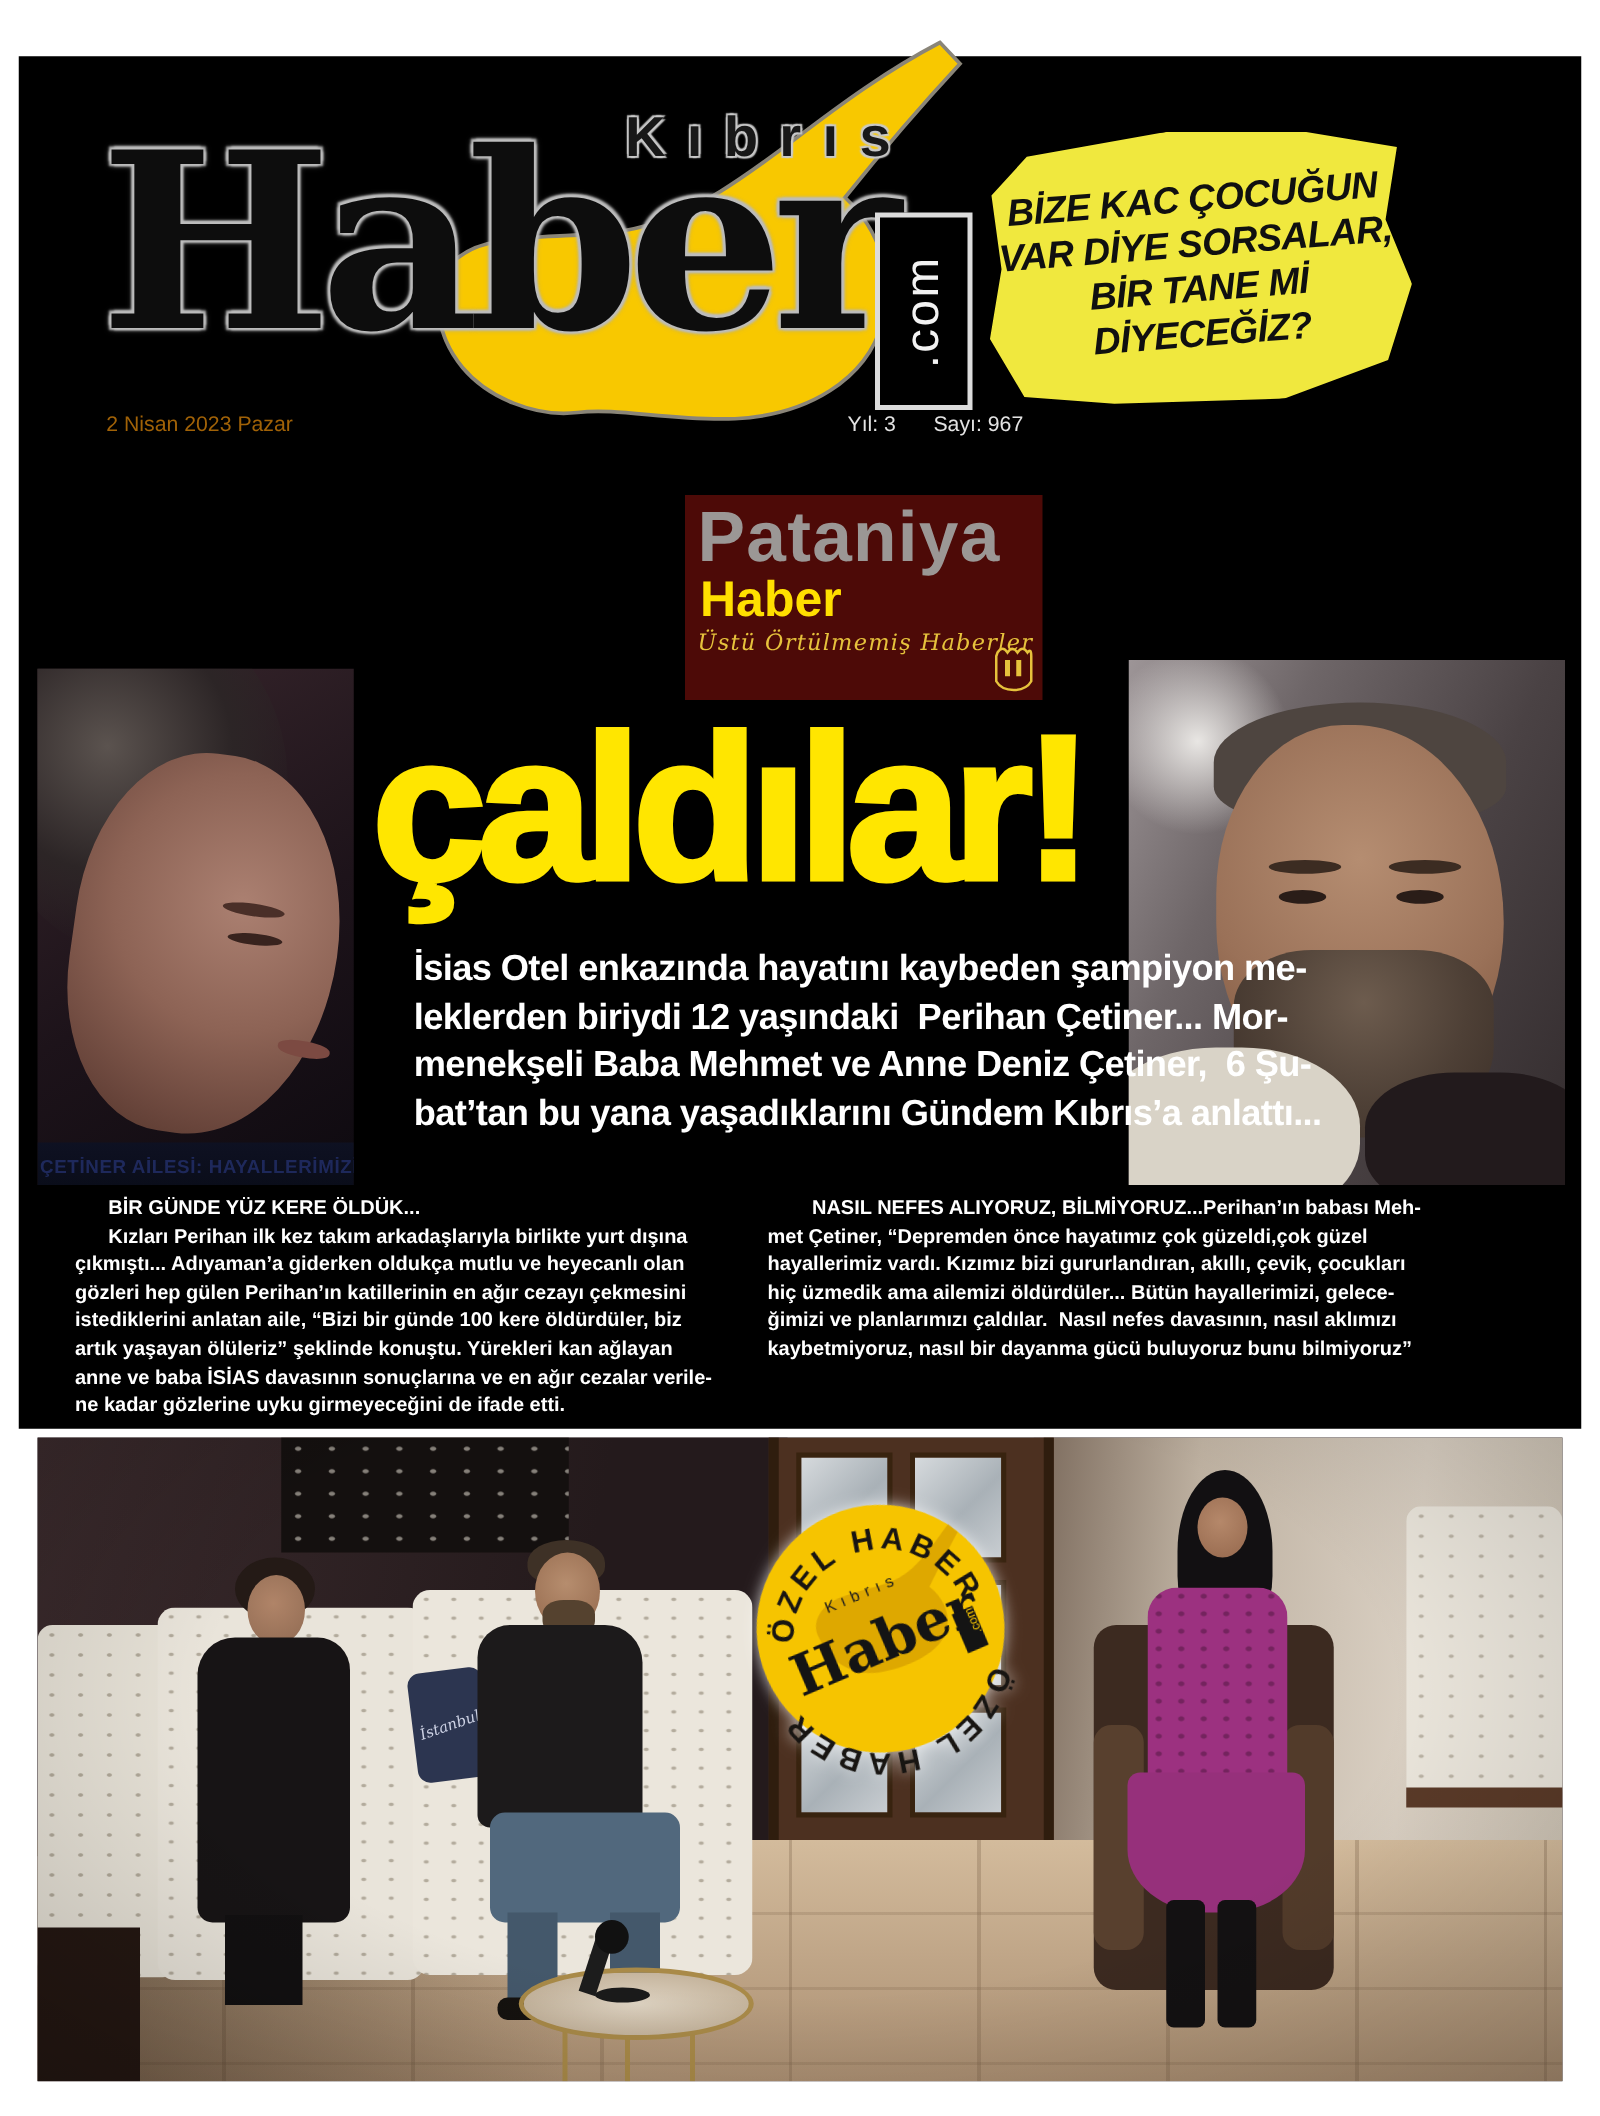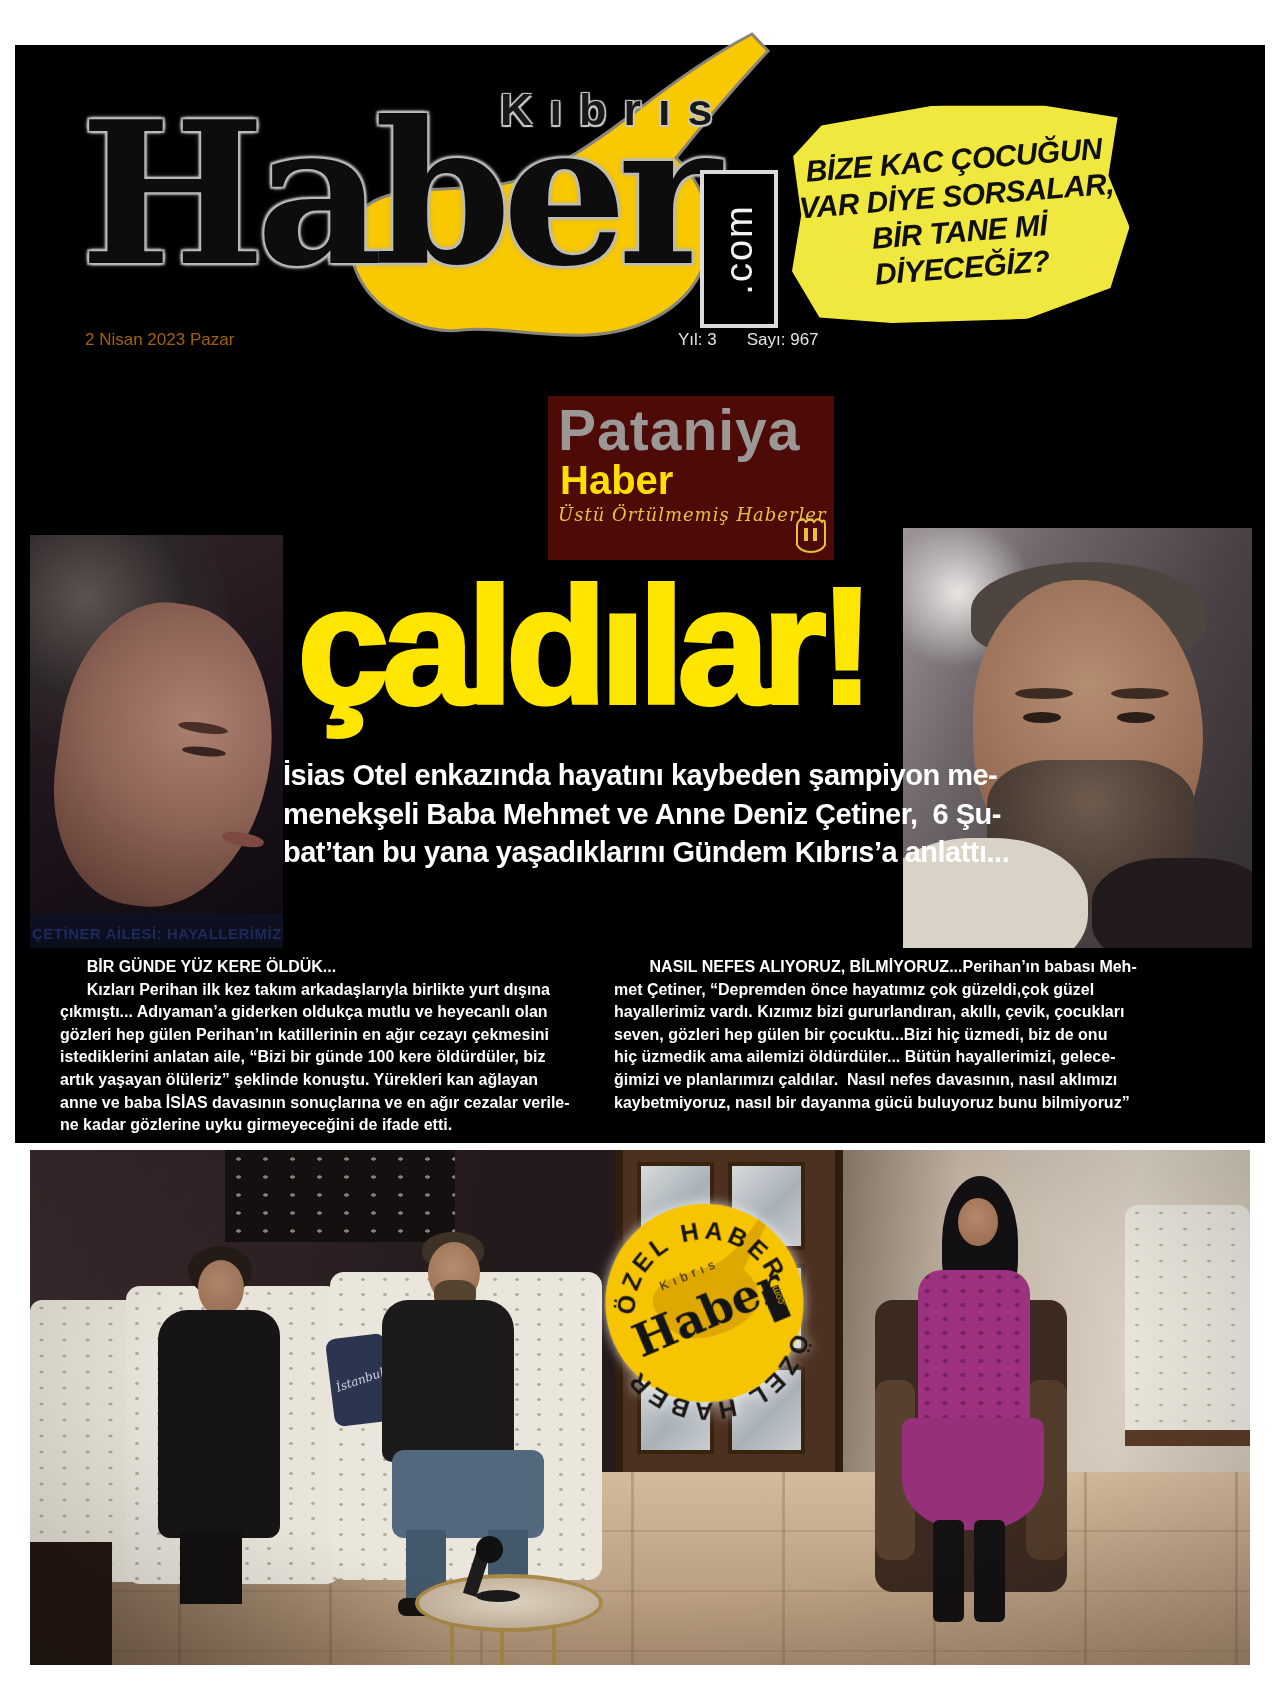--- a/index.html
+++ b/index.html
@@ -73,21 +73,21 @@
   .pr-brow-r{position:absolute;left:208px;top:160px;width:58px;height:11px;border-radius:50%;background:#3c2c22;}
   .pr-eye-l{position:absolute;left:120px;top:184px;width:38px;height:11px;border-radius:50%;background:#2a1d18;}
   .pr-eye-r{position:absolute;left:214px;top:184px;width:38px;height:11px;border-radius:50%;background:#2a1d18;}
   .pr-beard{position:absolute;left:84px;top:232px;width:208px;height:150px;border-radius:30% 30% 48% 48%;
     background:radial-gradient(circle at 50% 28%,#6d5c4e 0%,#4e4036 55%,#3a2e27 100%);}
   .pr-shirt{position:absolute;left:-25px;bottom:-30px;width:210px;height:140px;border-radius:45%;background:#d9d3c7;}
   .pr-shoulder{position:absolute;right:-20px;bottom:-20px;width:180px;height:110px;border-radius:40%;background:#221a1c;}
 
   
   .subheadline{position:absolute;left:283px;top:756px;width:625px;z-index:5;text-align:center;}
-  .subheadline div{color:#ffffff;font-weight:bold;font-size:29px;line-height:38.5px;white-space:pre;letter-spacing:-0.5px;}
+  .subheadline div{color:#ffffff;font-weight:bold;font-size:29px;line-height:38.5px;white-space:pre;letter-spacing:-0.5px;padding-left:48px;}
   .col{position:absolute;top:956px;z-index:5;}
   .col div{color:#ffffff;font-weight:bold;font-size:16px;line-height:22.6px;white-space:pre;}
   .col-left{left:60px;width:556px;}
   .col-right{left:614px;width:612px;}
 
   
   .interview{position:absolute;left:30px;top:1150px;width:1220px;height:515px;background:#2c2325;overflow:hidden;z-index:2;}
   .iv{position:absolute;}
   .iv-wall-left{left:0;top:0;width:600px;height:335px;background:linear-gradient(100deg,#3a2a2c 0%,#241a1c 70%);}
   .iv-panel{left:195px;top:0;width:230px;height:92px;background:#14100f;
@@ -214,39 +214,39 @@
     <div class="pr-brow-r"></div>
     <div class="pr-eye-l"></div>
     <div class="pr-eye-r"></div>
     <div class="pr-beard"></div>
     <div class="pr-shirt"></div>
     <div class="pr-shoulder"></div>
   </div>
 
   <div class="subheadline">
     <div>İsias Otel enkazında hayatını kaybeden şampiyon me-</div>
+    <div>leklerden biriydi 12 yaşındaki  Perihan Çetiner... Mor-</div>
     <div>menekşeli Baba Mehmet ve Anne Deniz Çetiner,  6 Şu-</div>
     <div>bat’tan bu yana yaşadıklarını Gündem Kıbrıs’a anlattı...</div>
   </div>
 
   <div class="col col-left">
     <div>      BİR GÜNDE YÜZ KERE ÖLDÜK...</div>
     <div>      Kızları Perihan ilk kez takım arkadaşlarıyla birlikte yurt dışına</div>
     <div>çıkmıştı... Adıyaman’a giderken oldukça mutlu ve heyecanlı olan</div>
     <div>gözleri hep gülen Perihan’ın katillerinin en ağır cezayı çekmesini</div>
     <div>istediklerini anlatan aile, “Bizi bir günde 100 kere öldürdüler, biz</div>
     <div>artık yaşayan ölüleriz” şeklinde konuştu. Yürekleri kan ağlayan</div>
     <div>anne ve baba İSİAS davasının sonuçlarına ve en ağır cezalar verile-</div>
     <div>ne kadar gözlerine uyku girmeyeceğini de ifade etti.</div>
   </div>
   <div class="col col-right">
     <div>        NASIL NEFES ALIYORUZ, BİLMİYORUZ...Perihan’ın babası Meh-</div>
     <div>met Çetiner, “Depremden önce hayatımız çok güzeldi,çok güzel</div>
     <div>hayallerimiz vardı. Kızımız bizi gururlandıran, akıllı, çevik, çocukları</div>
-    <div>seven, gözleri hep gülen bir çocuktu...Bizi hiç üzmedi, biz de onu</div>
     <div>hiç üzmedik ama ailemizi öldürdüler... Bütün hayallerimizi, gelece-</div>
     <div>ğimizi ve planlarımızı çaldılar.  Nasıl nefes davasının, nasıl aklımızı</div>
     <div>kaybetmiyoruz, nasıl bir dayanma gücü buluyoruz bunu bilmiyoruz”</div>
   </div>
 
   <div class="interview">
     <div class="iv iv-wall-left"></div>
     <div class="iv iv-panel"></div>
     <div class="iv iv-wall-right"></div>
     <div class="iv iv-door">

